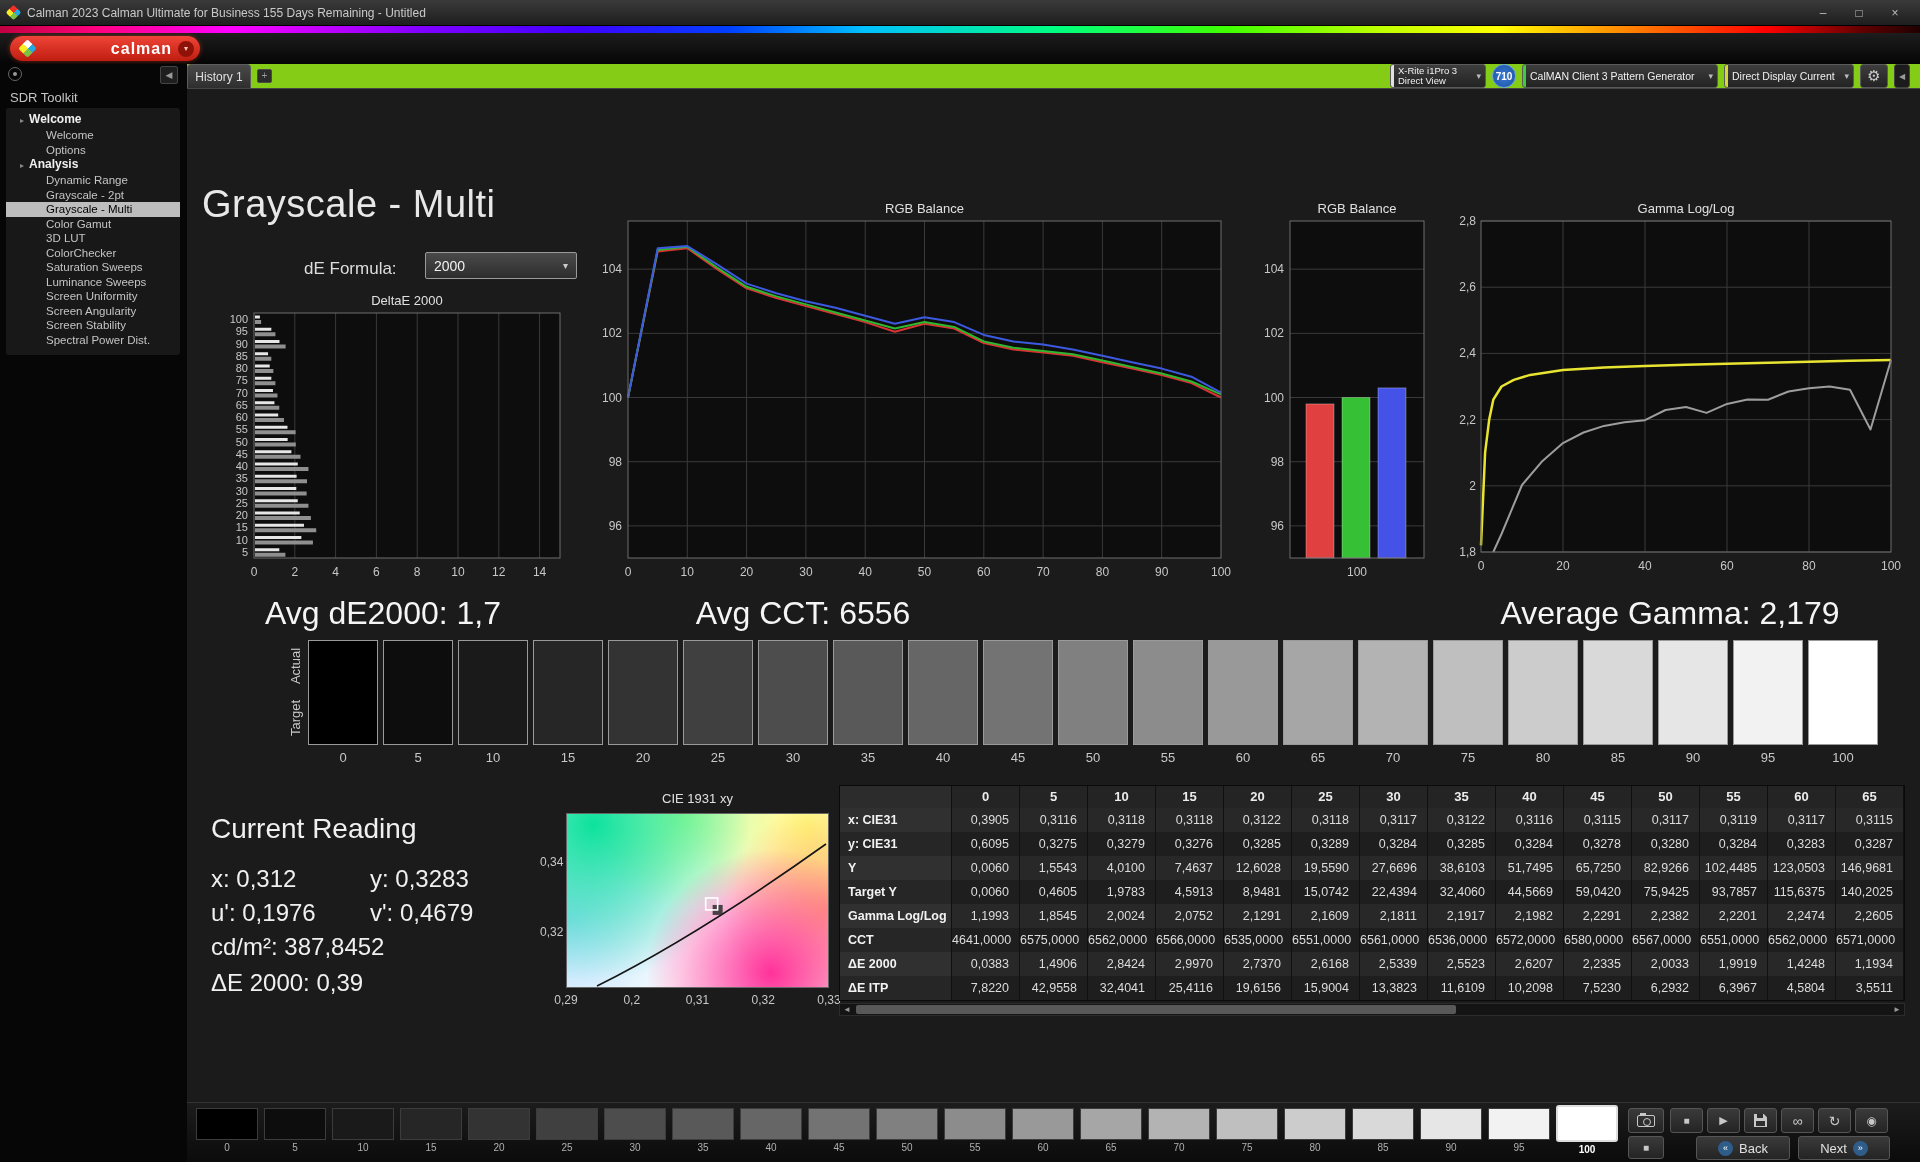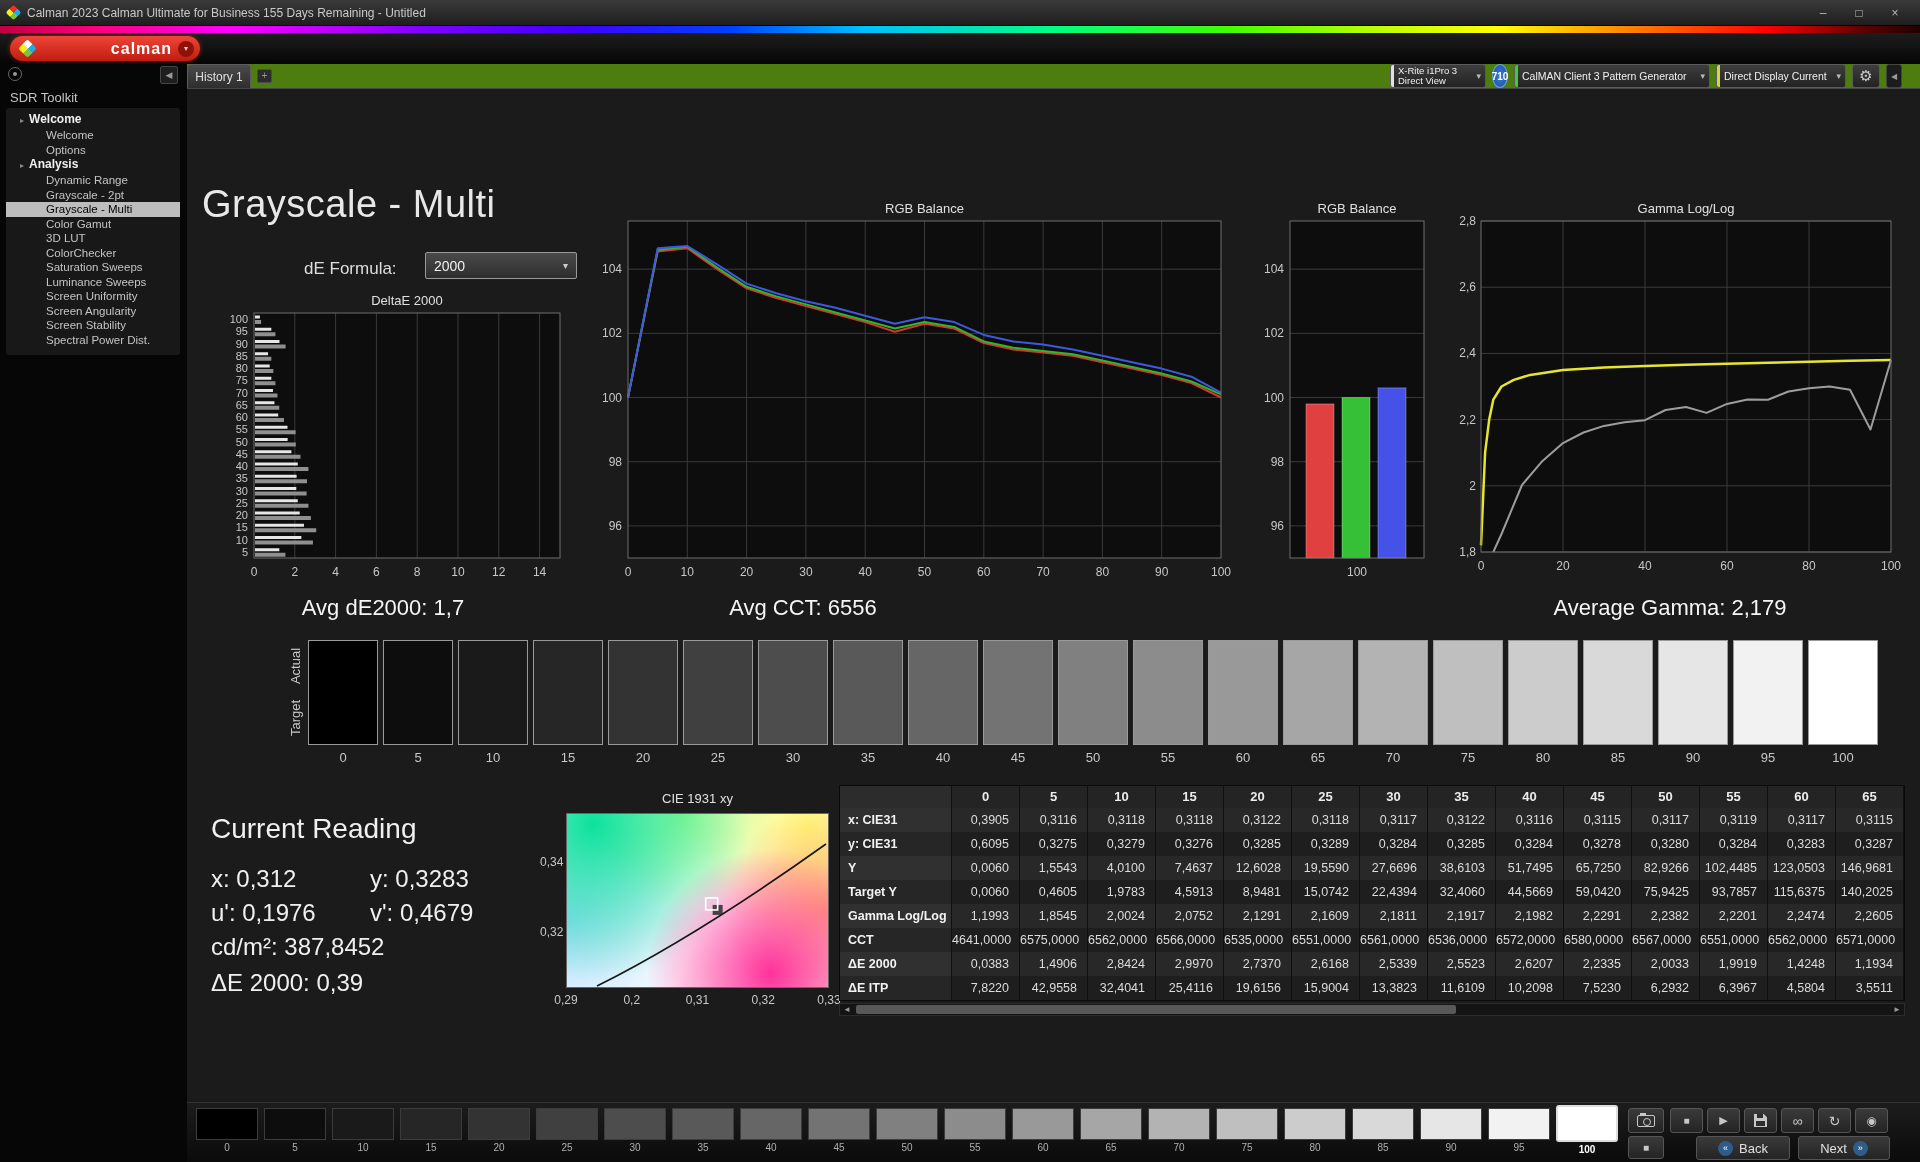--- a/index.html
+++ b/index.html
@@ -1,17 +1,17 @@
 <!DOCTYPE html>
 <html><head>
 <meta charset="utf-8">
 <style>
 *{margin:0;padding:0;box-sizing:border-box}
 html,body{width:1920px;height:1162px;background:#000;font-family:"Liberation Sans","DejaVu Sans",sans-serif;overflow:hidden}
-#app{position:relative;width:1920px;height:1162px;background:#4d7c0f}
+#app{position:relative;width:1920px;height:1162px;background:#84cc16}
 svg{font-family:"Liberation Sans","DejaVu Sans",sans-serif}
 
 #titlebar{position:absolute;left:0;top:0;width:1920px;height:26px;background:linear-gradient(#3a3a3a,#1e1e1e);display:flex;align-items:center;padding:0 8px;gap:8px;border-bottom:1px solid #000}
 .diamond{width:11px;height:11px;transform:rotate(45deg);background:conic-gradient(#24a9e1 0 25%,#7dc242 0 50%,#f8ec24 0 75%,#ee3124 0 100%);border-radius:2px;flex:none}
 #title-text{font-size:12px;color:#c9c9c9;flex:1 1 auto;white-space:nowrap;overflow:hidden}
 #win-controls{display:flex;gap:2px}
 .winbtn{width:34px;height:20px;display:flex;align-items:center;justify-content:center;color:#bbb;font-size:12px}
 
 #rainbow{position:absolute;left:0;top:26px;width:1920px;height:7px;background:linear-gradient(90deg,#c00040 0%,#ff0080 5%,#ff00ff 12%,#8000ff 22%,#4000ff 30%,#0040ff 38%,#00c0ff 45%,#00ff80 55%,#40ff00 64%,#c0ff00 72%,#ffff00 78%,#ff8000 85%,#ff0000 92%,#600000 97%,#200000 100%)}
 #brandbar{position:absolute;left:0;top:33px;width:1920px;height:31px;background:linear-gradient(#1d1d1d,#050505)}
@@ -24,21 +24,21 @@
 #tab-add{position:absolute;left:257px;top:69px;width:15px;height:14px;background:#2c2c2c;border:1px solid #4a4a4a;border-radius:2px;color:#999;font-size:10px;line-height:12px;text-align:center}
 #hardware{position:absolute;left:1390px;top:64px;width:525px;height:24px;display:flex;align-items:center;gap:6px}
 .hw-btn{height:24px;background:linear-gradient(#3d3d3d,#232323);border:1px solid #5a5a5a;border-radius:3px;display:flex;align-items:center;padding:0 4px 0 0;overflow:hidden}
 .hw-accent{width:3px;height:100%;flex:none;margin-right:4px}
 .hw-lines{display:flex;flex-direction:column;line-height:10px;font-size:9.5px;color:#f0f0f0;flex:1;white-space:nowrap}
 .hw-single{font-size:10.5px;color:#f0f0f0;white-space:nowrap;overflow:hidden;flex:1}
 .hw-chev{font-size:9px;color:#bbb;margin-left:3px;flex:none}
 #hw-meter{width:96px}
 #hw-pattern{width:196px}
 #hw-display{width:130px}
-#hw-badge{width:16px;height:24px;border-radius:50%;background:radial-gradient(#3a7bd5,#1b4fa0);border:1px solid #6aa0e8;color:#fff;font-size:10px;font-weight:bold;display:flex;align-items:center;justify-content:center;flex:none}
+#hw-badge{width:24px;height:24px;border-radius:50%;background:radial-gradient(#3a7bd5,#1b4fa0);border:1px solid #6aa0e8;color:#fff;font-size:10px;font-weight:bold;display:flex;align-items:center;justify-content:center;flex:none}
 #hw-gear{width:28px;height:24px;background:linear-gradient(#3d3d3d,#232323);border:1px solid #5a5a5a;border-radius:3px;color:#ccc;font-size:15px;display:flex;align-items:center;justify-content:center}
 #hw-collapse{width:16px;height:24px;background:#1c1c1c;border:1px solid #444;border-radius:3px;color:#999;font-size:8px;display:flex;align-items:center;justify-content:center}
 
 #sidebar{position:absolute;left:0;top:64px;width:187px;height:1098px;background:#060606}
 #sb-dot{position:absolute;left:8px;top:3px;width:14px;height:14px;border:1px solid #666;border-radius:50%;display:flex;align-items:center;justify-content:center}
 #sb-dot::after{content:'';width:4px;height:4px;border-radius:50%;background:#999}
 #sb-collapse{position:absolute;left:160px;top:2px;width:18px;height:18px;background:#1e1e1e;border:1px solid #444;border-radius:2px;color:#999;font-size:9px;display:flex;align-items:center;justify-content:center}
 #sb-title{position:absolute;left:10px;top:26px;font-size:13px;color:#c4c4c4}
 #sidebar-tree{position:absolute;left:6px;top:44px;width:174px;background:#181818;border-radius:3px;padding:4px 0 8px 0}
 .tree-head{padding:1px 4px 1px 14px;font-size:12px;line-height:13px;font-weight:bold;color:#f0f0f0;white-space:nowrap}
@@ -51,21 +51,21 @@
 #formula-label{position:absolute;left:117px;top:170px;font-size:17px;color:#ddd}
 #formula-select{position:absolute;left:238px;top:163px;width:152px;height:27px;background:linear-gradient(#4a4a4a,#2d2d2d);border:1px solid #9a9a9a;border-radius:2px;display:flex;align-items:center;padding:0 8px;font-size:14px;color:#f0f0f0}
 .sel-chev{margin-left:auto;color:#ccc;font-size:10px}
 .chart{position:absolute}
 .chart svg{position:absolute;left:0;top:0}
 .chart-title{position:absolute;top:4px;text-align:center;font-size:13px;color:#e0e0e0;z-index:2}
 #chart-deltae{left:33px;top:200px;width:360px;height:300px}
 #chart-rgbline{left:413px;top:108px;width:650px;height:395px}
 #chart-rgbbars{left:1075px;top:108px;width:190px;height:395px}
 #chart-gamma{left:1268px;top:108px;width:460px;height:395px}
-.stat{position:absolute;top:506px;width:420px;text-align:center;font-size:22px;color:#f5f5f5;white-space:nowrap}
+.stat{position:absolute;top:506px;width:420px;text-align:center;font-size:32px;color:#f5f5f5;white-space:nowrap}
 #stat-0{left:-14px}#stat-1{left:406px}#stat-2{left:840px}#stat-3{left:1273px}
 .strip-vlabel{position:absolute;font-size:13px;color:#c8c8c8;transform:translate(-50%,-50%) rotate(-90deg);white-space:nowrap}
 #strip-actual{left:108px;top:577px}
 #strip-target{left:108px;top:629px}
 #gray-strip{position:absolute;left:121px;top:551px;display:flex;gap:5px}
 .gs-cell{width:70px}
 .gs-swatch{width:70px;height:105px;border:1px solid #9a9a9a}
 .gs-label{text-align:center;font-size:13px;color:#c8c8c8;margin-top:5px}
 #cr-title{position:absolute;left:24px;top:724px;font-size:28px;color:#f0f0f0}
 .cr-item{position:absolute;font-size:24px;color:#f0f0f0;white-space:nowrap}

